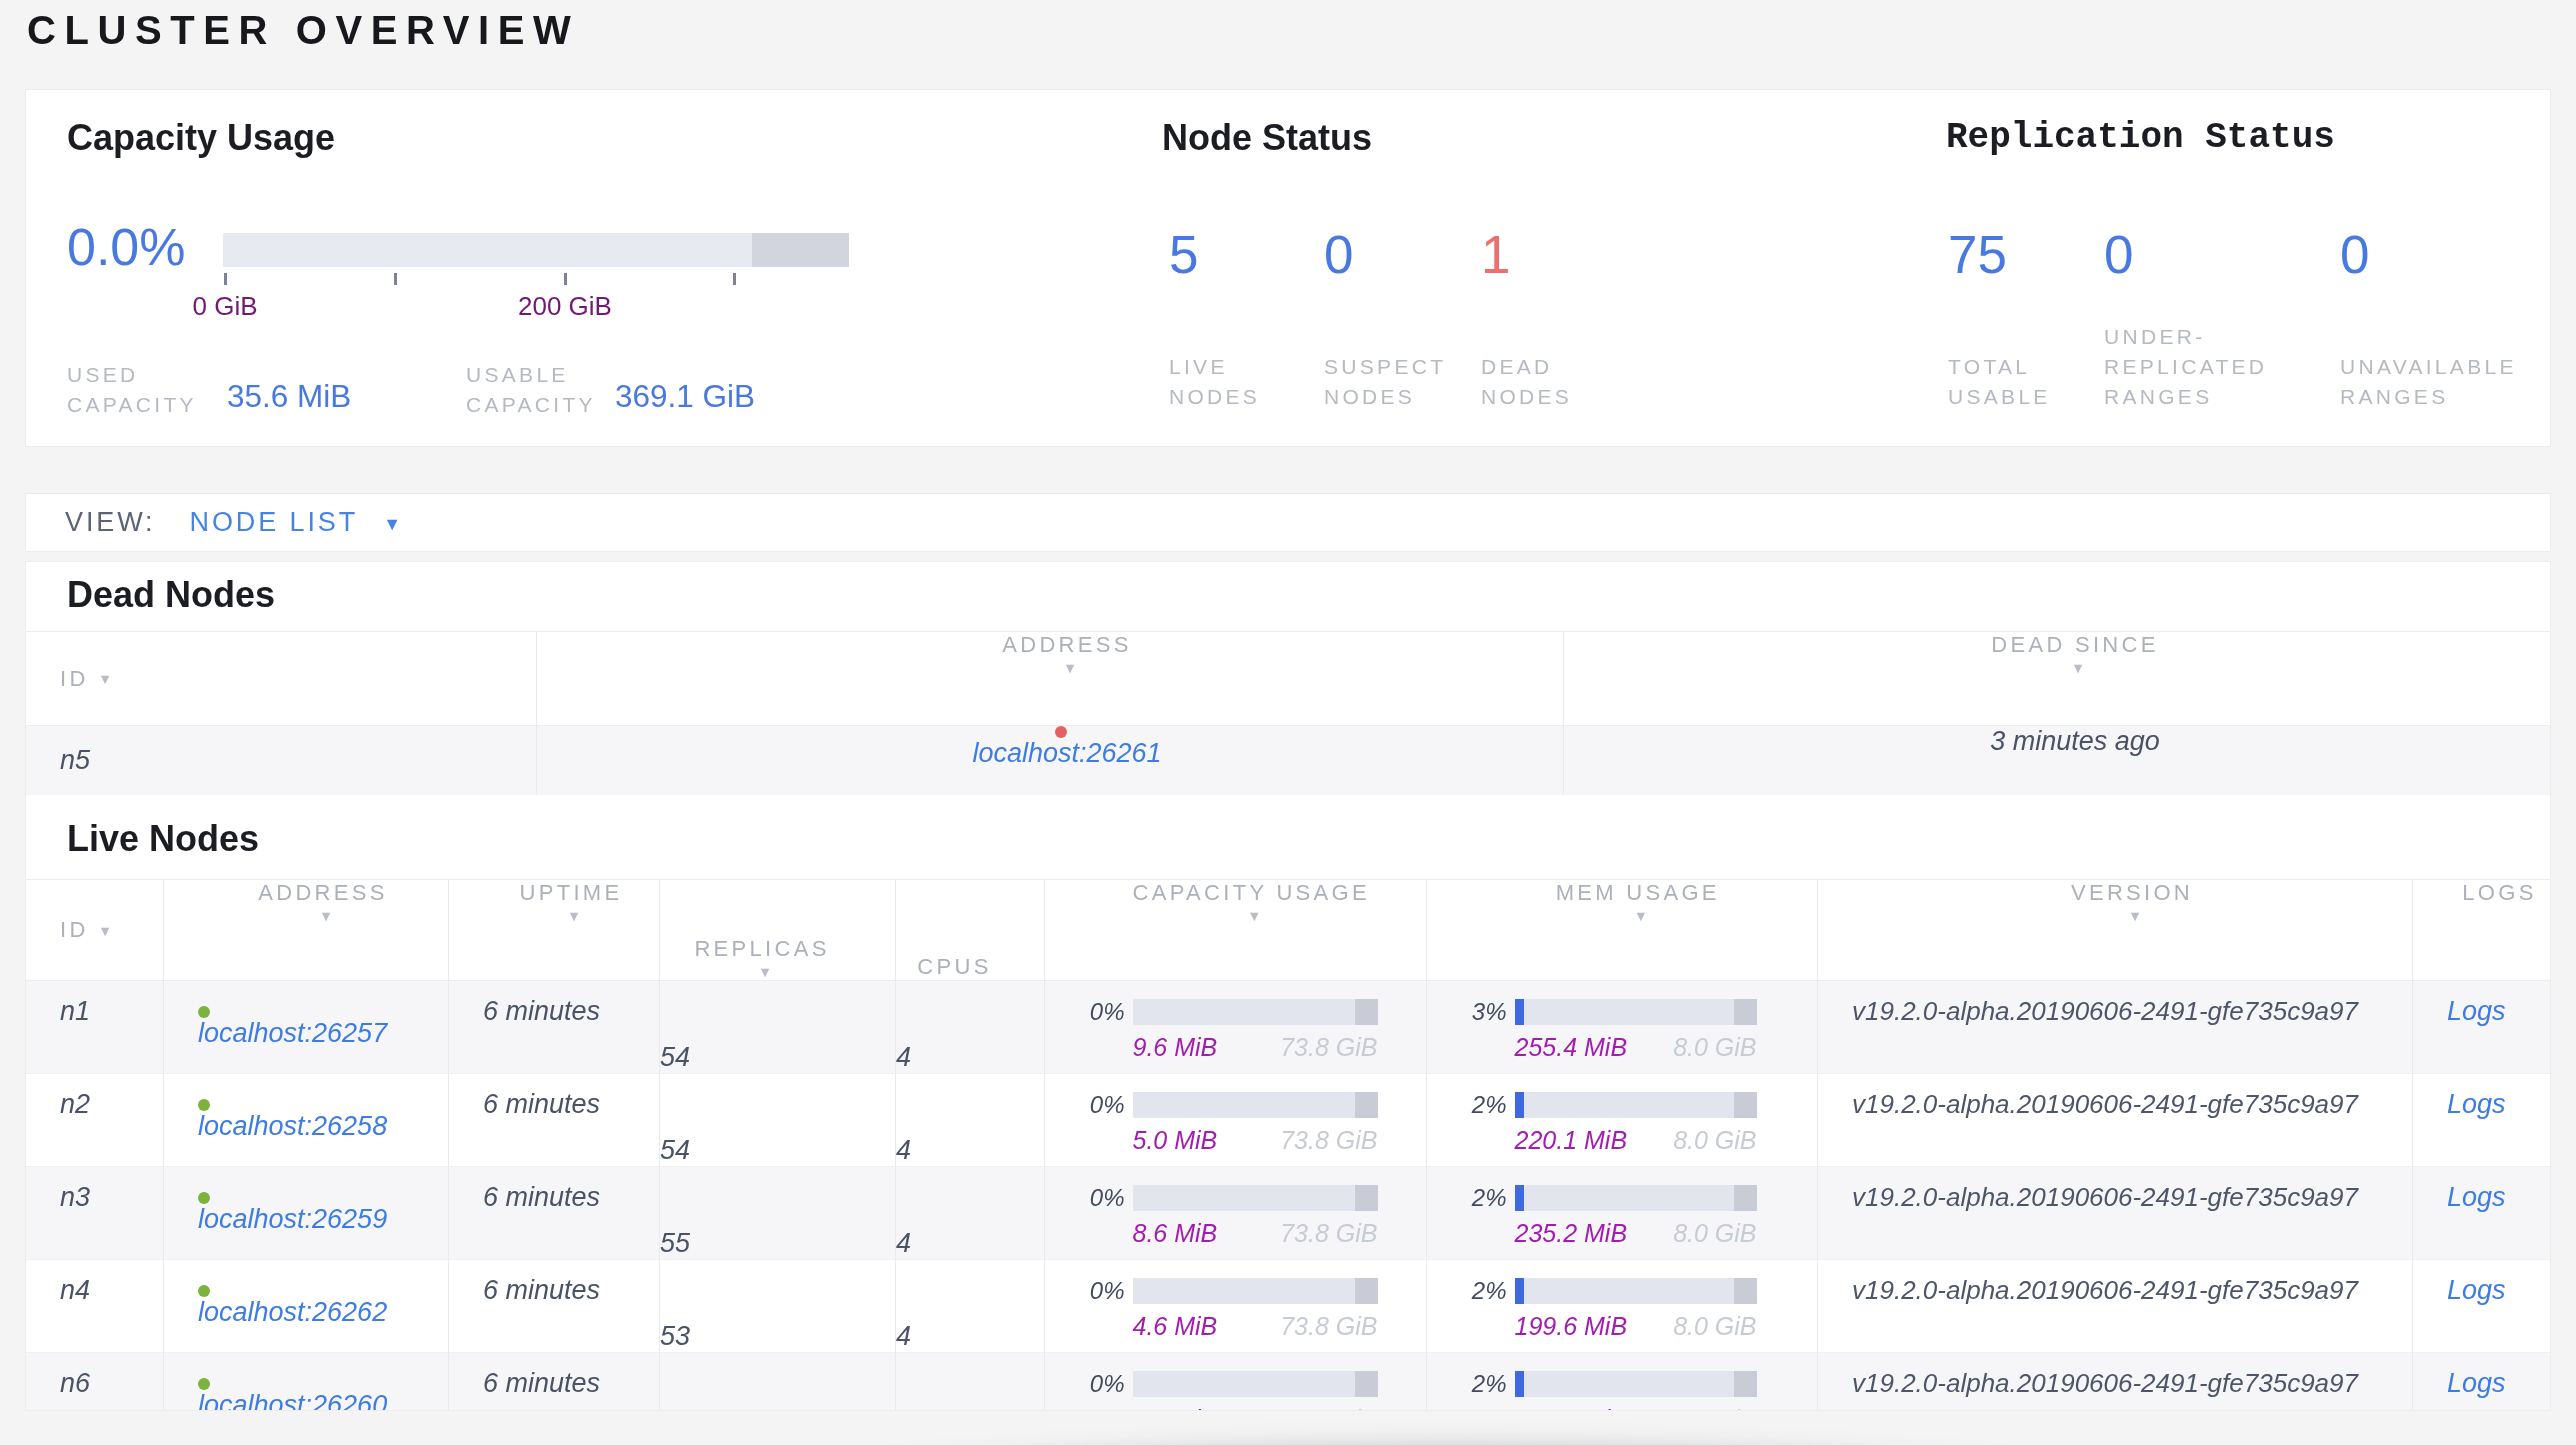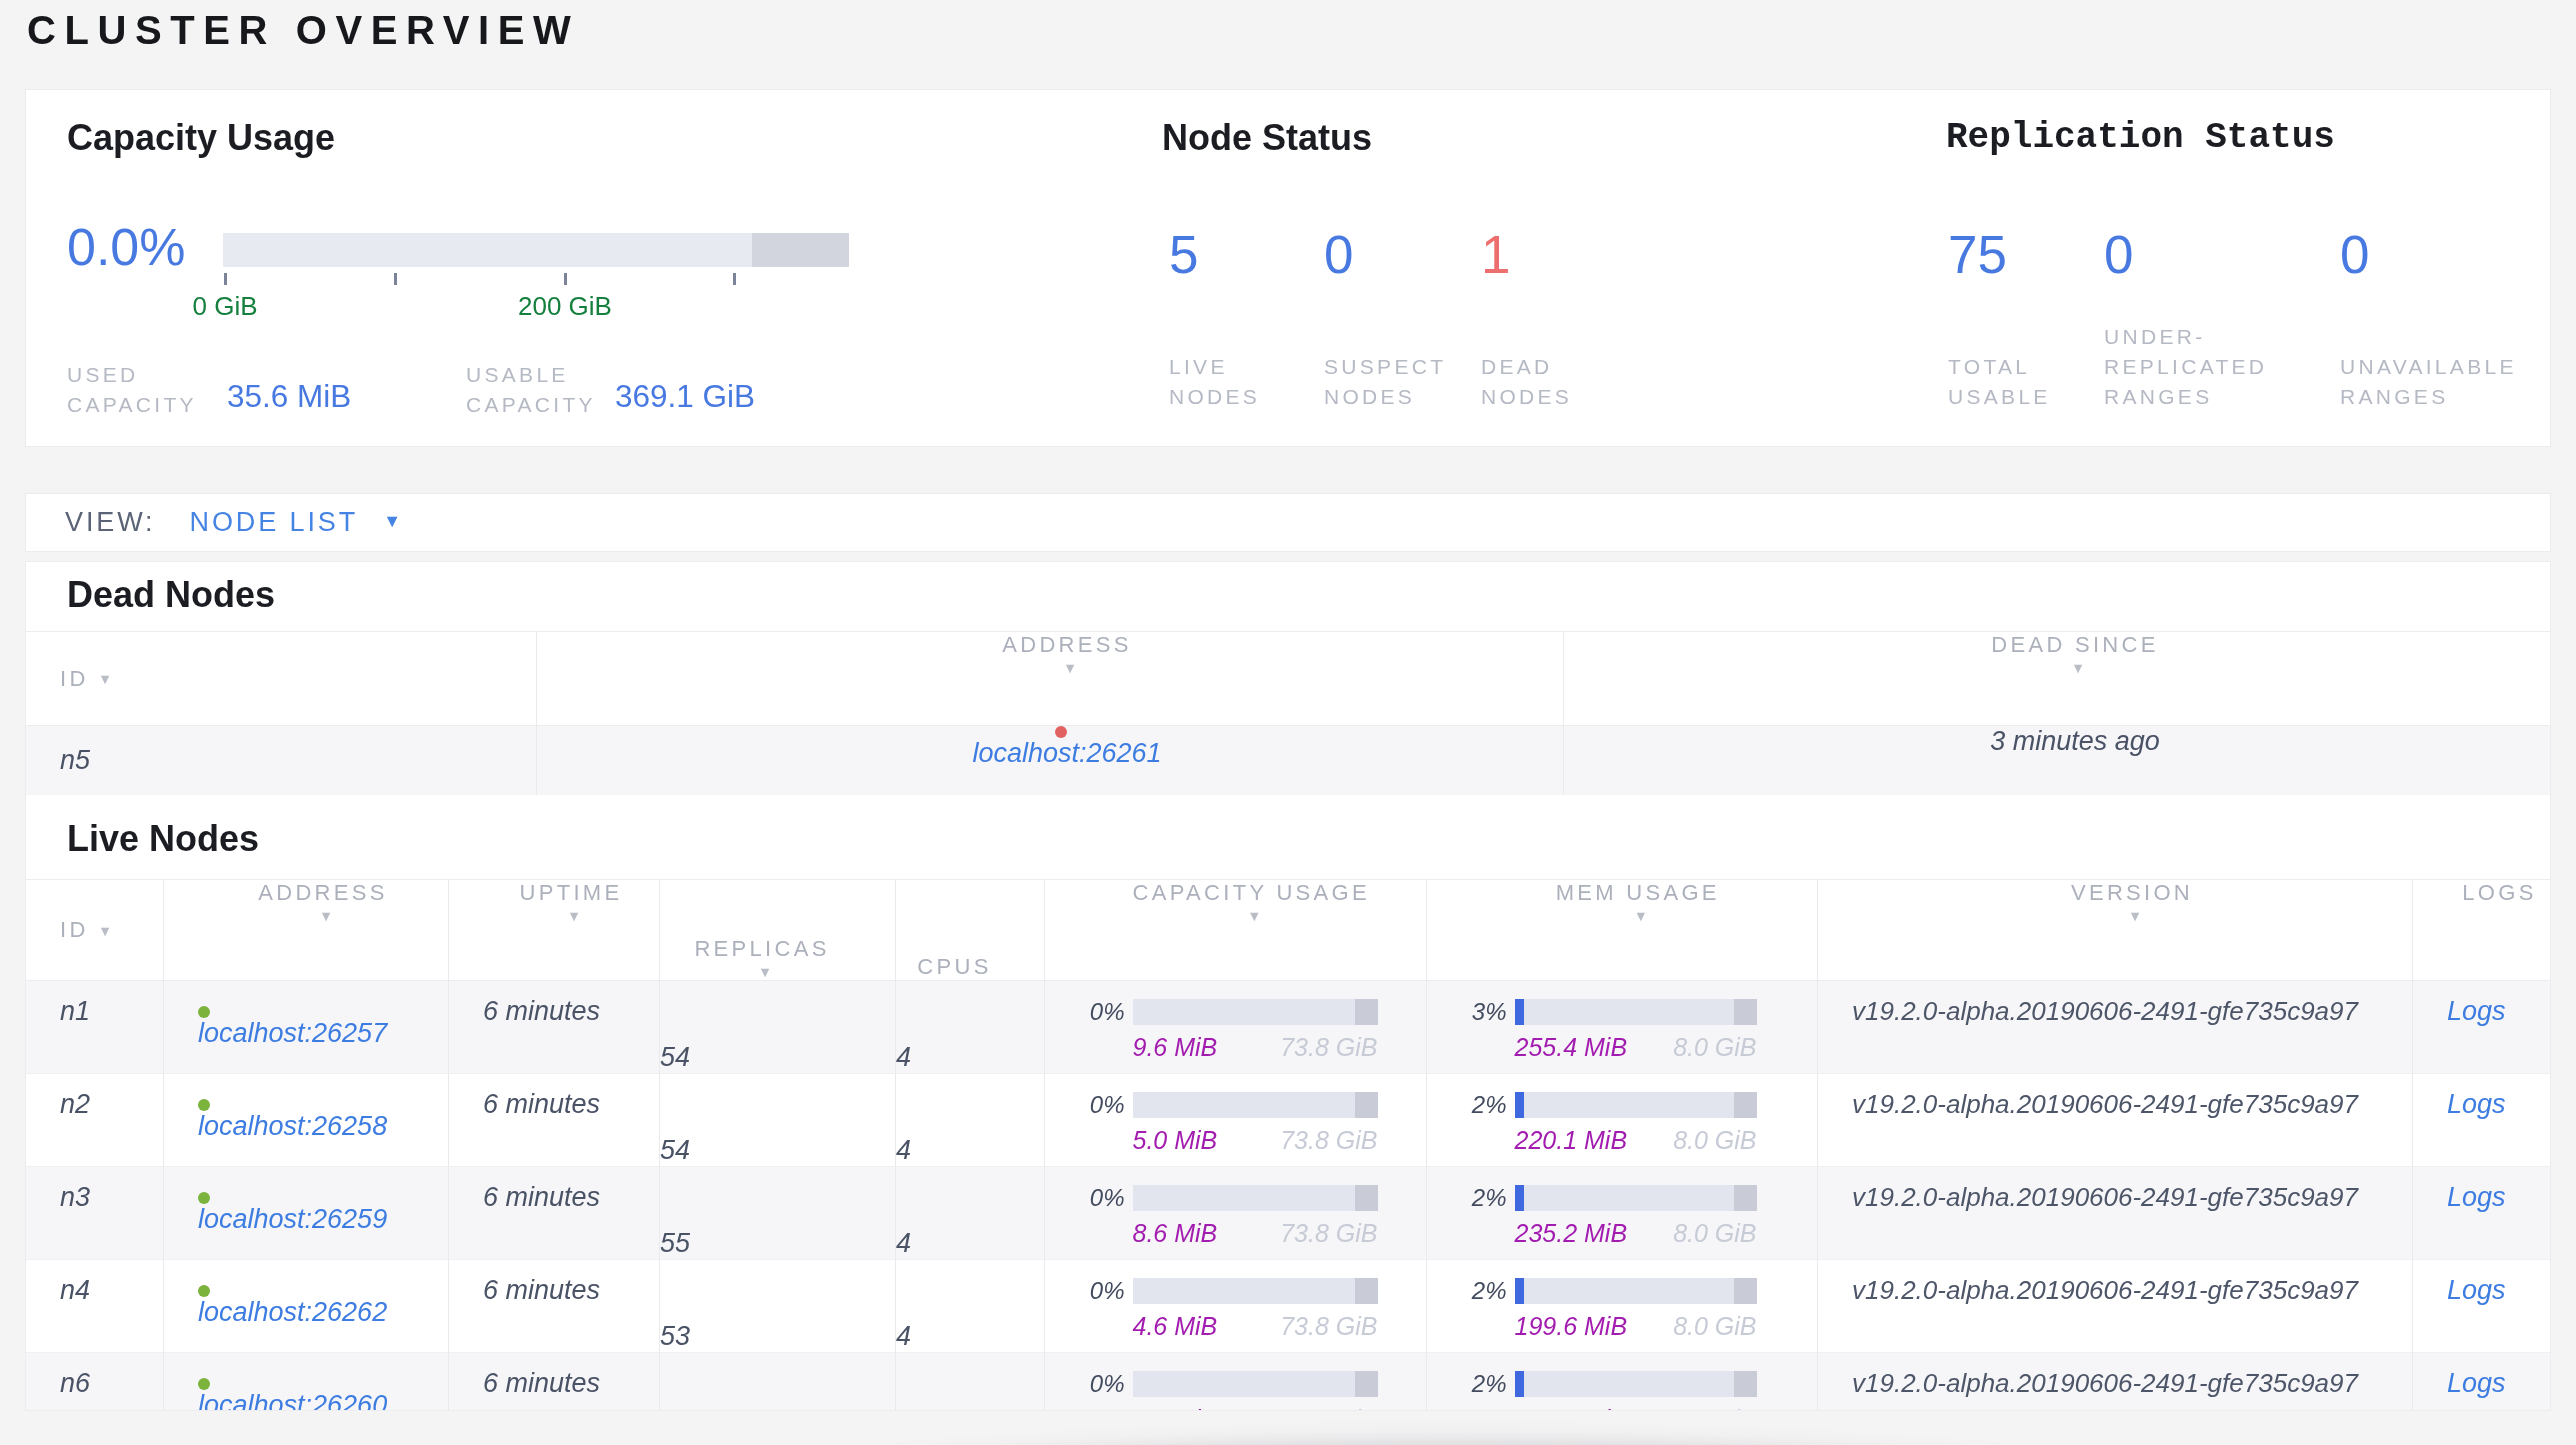--- a/index.html
+++ b/index.html
@@ -12,37 +12,37 @@
   
   .card { position:absolute; left:25px; top:89px; width:2526px; height:358px;
           background:#fff; border:1.9px solid #ebebed; }
   .panel-title { position:absolute; font-size:36px; font-weight:700; color:#1b1d22; top:27px; }
   .t-cap { left:41px; } .t-node { left:1136px; } .t-rep { left:1920px;font-family:Liberation Mono, monospace; }
 
   .cap-pct { position:absolute; left:41px; top:127px; font-size:52px; line-height:61px; color:#4779e1; }
   .cap-bar { position:absolute; left:197px; top:143px; width:626px; height:34px; background:#e8eaf1; }
   .cap-bar .endcap { position:absolute; right:0; top:0; width:97px; height:34px; background:#d2d5de; }
   .tick { position:absolute; top:183px; width:2.9px; height:12.4px; background:#77819505; background:#7a8496; }
-  .tick-label { position:absolute; top:201px; width:134px; text-align:center; font-size:26px; color:#15803d; }
+  .tick-label { position:absolute; top:201px; width:134px; text-align:center; font-size:26px; color:#701a75; }
 
   .cap-sub-label { position:absolute; top:270px; width:167px; font-size:21px; line-height:30px;
                    letter-spacing:3.3px; color:#b5b9c3; }
   .cap-sub-value { position:absolute; top:287px; font-size:31.5px; line-height:38px; color:#4779e1; }
 
   .stat-num { position:absolute; top:134px; font-size:53px; line-height:61px; color:#4779e1; }
   .stat-num.red { color:#ed6e6e; }
   .stat-label { position:absolute; bottom:34px; font-size:21px; line-height:30px;
                 letter-spacing:3.3px; color:#b5b9c3; }
 
   
   .view-bar { position:absolute; left:25px; top:493px; width:2526px; height:59px; background:#fff;
               border:1.9px solid #ebebed; display:flex; align-items:center; }
   .view-label { margin-left:39px; font-size:27px; letter-spacing:2.9px; color:#5b6477; }
   .view-select { margin-left:34px; font-size:27px; letter-spacing:2.9px; color:#4584e2; cursor:pointer;
-                 display:flex; }
+                 display:flex; align-items:center; }
   .view-caret { font-size:18px; color:#4584e2; margin-left:25px; padding-top:3.8px; }
 
   
   .content { position:absolute; left:25px; top:561px; width:2526px; height:850px; background:#fff;
              border:1px solid #ededef; overflow:hidden; }
   .section-heading { position:absolute; left:41px; font-size:36px; font-weight:700; color:#1b1d22; }
   .h-dead { top:11.5px; } .h-live { top:256px; }
 
   .grid { position:absolute; left:0; display:grid; width:2526px; border-top:1.9px solid #ececee; }
   .dead-grid { top:69px;  grid-template-columns:510px 1027px 989px; }

